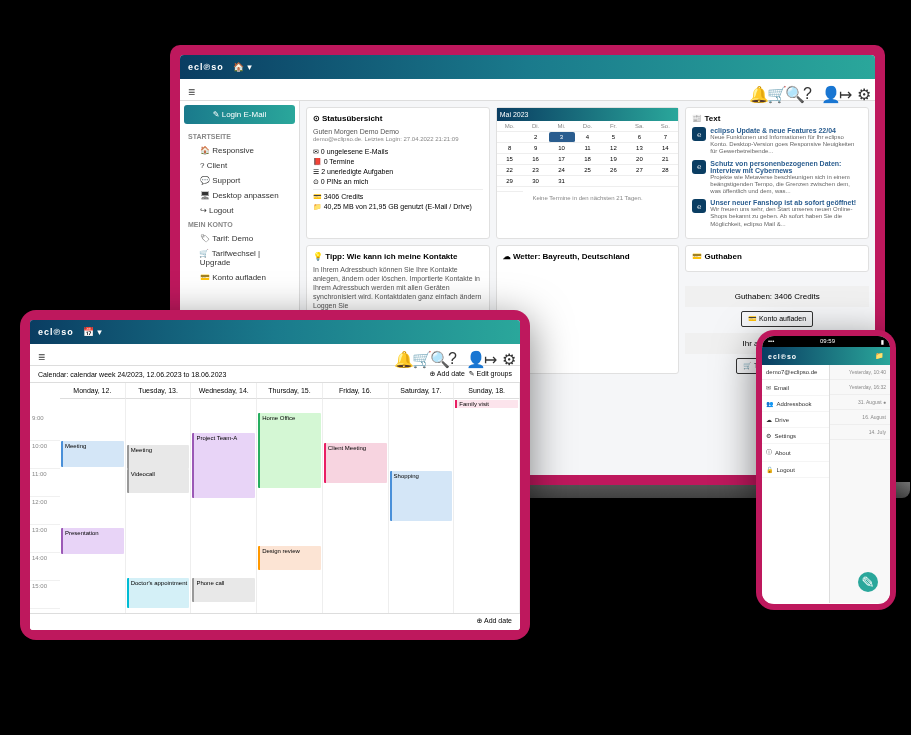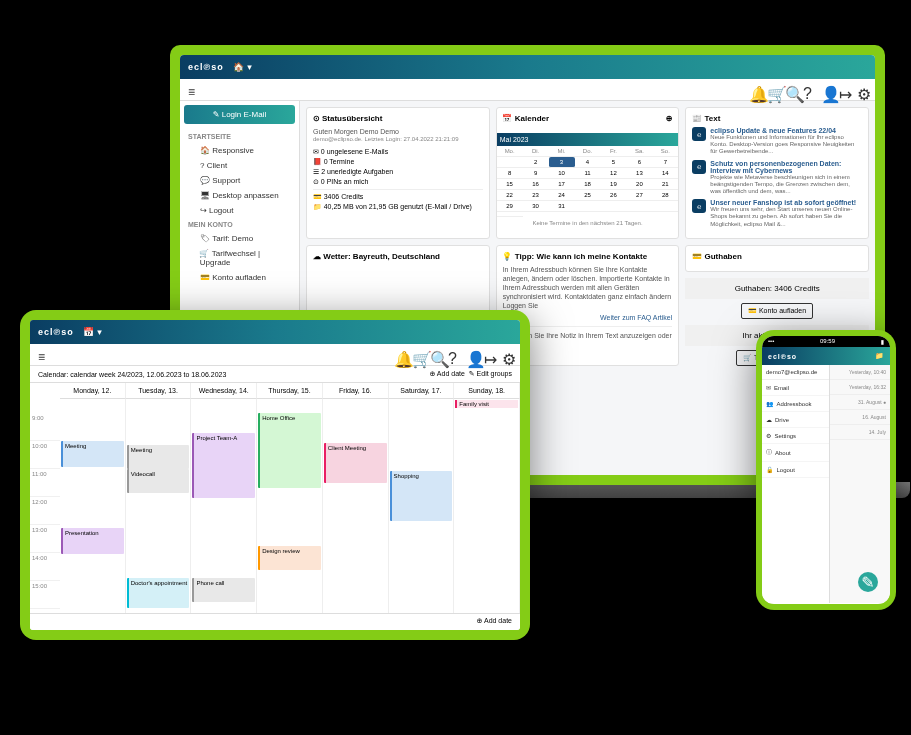--- a/index.html
+++ b/index.html
@@ -1,17 +1,17 @@
 <!DOCTYPE html>
 <html><head>
 <meta charset="utf-8">
 <style>
 *{margin:0;padding:0;box-sizing:border-box;font-family:Arial,Helvetica,sans-serif}
 body{background:#000;width:911px;height:735px;position:relative;overflow:hidden}
-.device{position:absolute;background:#84cc16;border-radius:12px;box-shadow:0 10px 40px rgba(0,0,0,.5)}
+.device{position:absolute;background:#be185d;border-radius:12px;box-shadow:0 10px 40px rgba(0,0,0,.5)}
 .screen{background:#f5f6f8;overflow:hidden}
 
 
 .laptop{left:170px;top:45px;width:715px;height:440px;padding:10px;border-radius:10px}
 .laptop .screen{width:100%;height:100%;border-radius:4px}
 .laptop-base{position:absolute;left:140px;top:482px;width:770px;height:16px;background:linear-gradient(#888,#555);border-radius:0 0 8px 8px;z-index:-1}
 
 
 .tablet{left:20px;top:310px;width:510px;height:330px;padding:10px;border-radius:16px;z-index:2}
 .tablet .screen{width:100%;height:100%;border-radius:3px}
@@ -123,24 +123,20 @@
           <p style="font-size:6px;color:#888;margin-bottom:4px">demo@eclipso.de. Letztes Login: 27.04.2022 21:21:09</p>
           <div class="stat-line">✉ 0 ungelesene E-Mails</div>
           <div class="stat-line">📕 0 Termine</div>
           <div class="stat-line">☰ 2 unerledigte Aufgaben</div>
           <div class="stat-line">⊙ 0 PINs an mich</div>
           <hr style="margin:3px 0;border:none;border-top:1px solid #eee">
           <div class="stat-line">💳 3406 Credits</div>
           <div class="stat-line">📁 40,25 MB von 21,95 GB genutzt (E-Mail / Drive)</div>
         </div>
         <div class="card" style="padding:0">
-          <div class="card-hdr" style="padding:6px;justify-content:space-between">
-              <span>📅 Kalender</span>
-              <span>⊕</span>
-            </div>
           <div class="cal-hdr">Mai 2023</div>
           <div class="cal-grid" id="cal-days">
               <div class="cal-day-hdr">Mo.</div>
               <div class="cal-day-hdr">Di.</div>
               <div class="cal-day-hdr">Mi.</div>
               <div class="cal-day-hdr">Do.</div>
               <div class="cal-day-hdr">Fr.</div>
               <div class="cal-day-hdr">Sa.</div>
               <div class="cal-day-hdr">So.</div>
             </div>
@@ -204,31 +200,31 @@
               <div class="news-item">
                 <div class="news-ico">℮</div>
                 <div>
                   <div class="news-title">Unser neuer Fanshop ist ab sofort geöffnet!</div>
                   <div class="news-txt">Wir freuen uns sehr, den Start unseres neuen Online-Shops bekannt zu geben. Ab sofort haben Sie die Möglichkeit, eclipso Mail &amp;...</div>
                 </div>
               </div>
             </div>
         </div>
         <div class="card">
-          <div class="card-hdr">☁ Wetter: Bayreuth, Deutschland</div>
-        </div>
-        <div class="card">
           <div class="card-hdr">💡 Tipp: Wie kann ich meine Kontakte</div>
           <p>In Ihrem Adressbuch können Sie Ihre Kontakte anlegen, ändern oder löschen. Importierte Kontakte in Ihrem Adressbuch werden mit allen Geräten synchronisiert wird. Kontaktdaten ganz einfach ändern Loggen Sie</p>
           <p style="text-align:right;color:#2a5d8f;margin-top:3px">Weiter zum FAQ Artikel</p>
           <hr style="margin:4px 0;border:none;border-top:1px solid #eee">
           <p>✎ Tragen Sie Ihre Notiz in Ihrem Text anzuzeigen oder</p>
         </div>
+        <div class="card">
+          <div class="card-hdr">☁ Wetter: Bayreuth, Deutschland</div>
+        </div>
         <div>
-          <div class="card" style="margin-bottom:6px">
+          <div class="card" style="margin-bottom:14px">
             <div class="card-hdr">💳 Guthaben</div>
           </div>
           <div class="guthaben">Guthaben: 3406 Credits</div>
           <div style="text-align:center"><span class="btn-outline">💳 Konto aufladen</span></div>
           <div class="guthaben" style="margin-top:6px">Ihr aktueller Tarif: D</div>
           <div style="text-align:center"><span class="btn-outline">🛒 Tarifwechsel | Upg</span></div>
         </div>
       </div>
     </div>
   </div>

